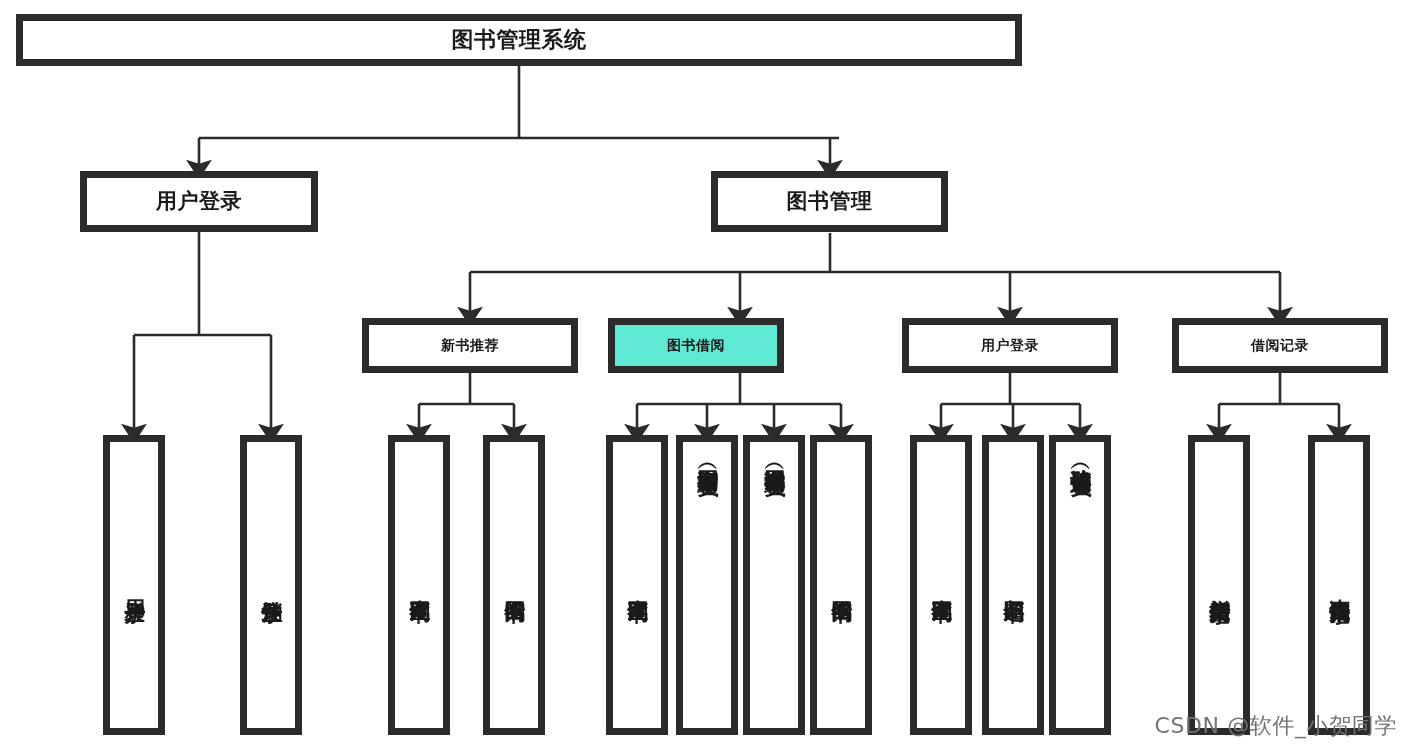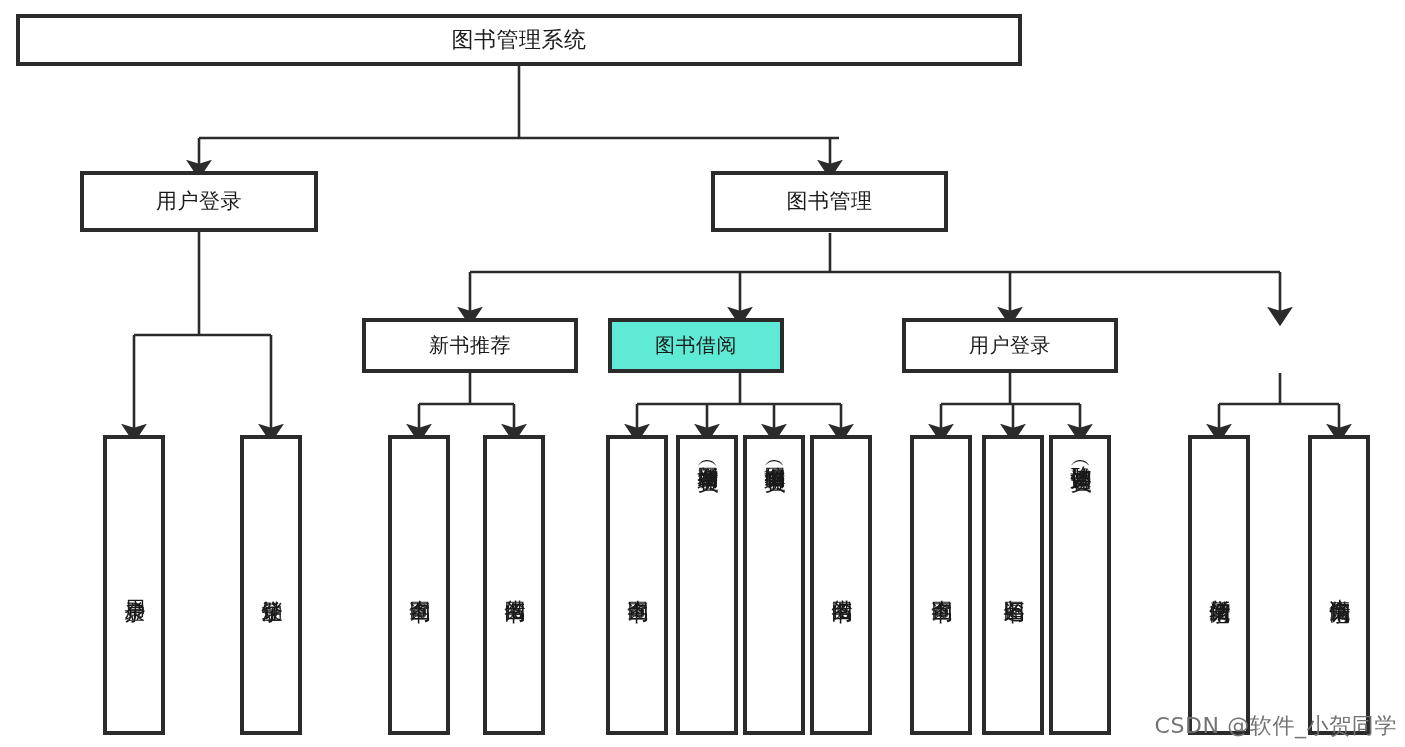--- a/index.html
+++ b/index.html
@@ -24,38 +24,39 @@
     left: 0;
     top: 0;
     width: 1405px;
     height: 747px;
     pointer-events: none;
   }
   .node {
     position: absolute;
     box-sizing: border-box;
     background: #ffffff;
-    border: 4px solid #0c4a6e;
+    border: 7px solid #0c4a6e;
     display: flex;
     align-items: center;
     justify-content: center;
     z-index: 2;
+    font-weight: bold;
   }
   .node-label {
     font-size: 21px;
     line-height: 1.12;
     letter-spacing: 0.5px;
     color: #1a1a1a;
     white-space: nowrap;
     text-align: center;
   }
   
   .node.level-0 .node-label { font-size: 22px; }
   .node.level-1 .node-label { font-size: 21px; }
-  .node.level-2 .node-label { font-size: 20px; }
+  .node.level-2 .node-label { font-size: 14px; }
 
   
   .node.vertical {
     align-items: flex-start;
     justify-content: center;
     padding-top: 10px;
   }
   .node.vertical .node-label {
     writing-mode: vertical-rl;
     text-orientation: upright;
@@ -149,20 +150,23 @@
 
   <div class="node level-2" style="left: 362px; top: 318px; width: 216px; height: 55px; background: rgb(255, 255, 255); border-color: rgb(43, 43, 43);">
     <span class="node-label" style="color: rgb(26, 26, 26);">新书推荐</span>
   </div>
   <div class="node level-2" style="left: 608px; top: 318px; width: 176px; height: 55px; background: #5eead4; border-color: rgb(43, 43, 43);">
     <span class="node-label" style="color: rgb(26, 26, 26);">图书借阅</span>
   </div>
   <div class="node level-2" style="left: 902px; top: 318px; width: 216px; height: 55px; background: rgb(255, 255, 255); border-color: rgb(43, 43, 43);">
     <span class="node-label" style="color: rgb(26, 26, 26);">用户登录</span>
   </div>
+  <div class="node level-2" style="left: 1172px; top: 318px; width: 216px; height: 55px; background: rgb(255, 255, 255); border-color: rgb(43, 43, 43);">
+    <span class="node-label" style="color: rgb(26, 26, 26);">借阅记录</span>
+  </div>
 
   <div class="node vertical centered" style="left: 103px; top: 435px; width: 62px; height: 300px; background: rgb(255, 255, 255); border-color: rgb(43, 43, 43);">
     <span class="node-label" style="color: rgb(26, 26, 26);">用户登录</span>
   </div>
   <div class="node vertical centered" style="left: 240px; top: 435px; width: 62px; height: 300px; background: rgb(255, 255, 255); border-color: rgb(43, 43, 43);">
     <span class="node-label" style="color: rgb(26, 26, 26);">注销登录</span>
   </div>
   <div class="node vertical centered" style="left: 388px; top: 435px; width: 62px; height: 300px; background: rgb(255, 255, 255); border-color: rgb(43, 43, 43);">
     <span class="node-label" style="color: rgb(26, 26, 26);">查询图书</span>
   </div>

